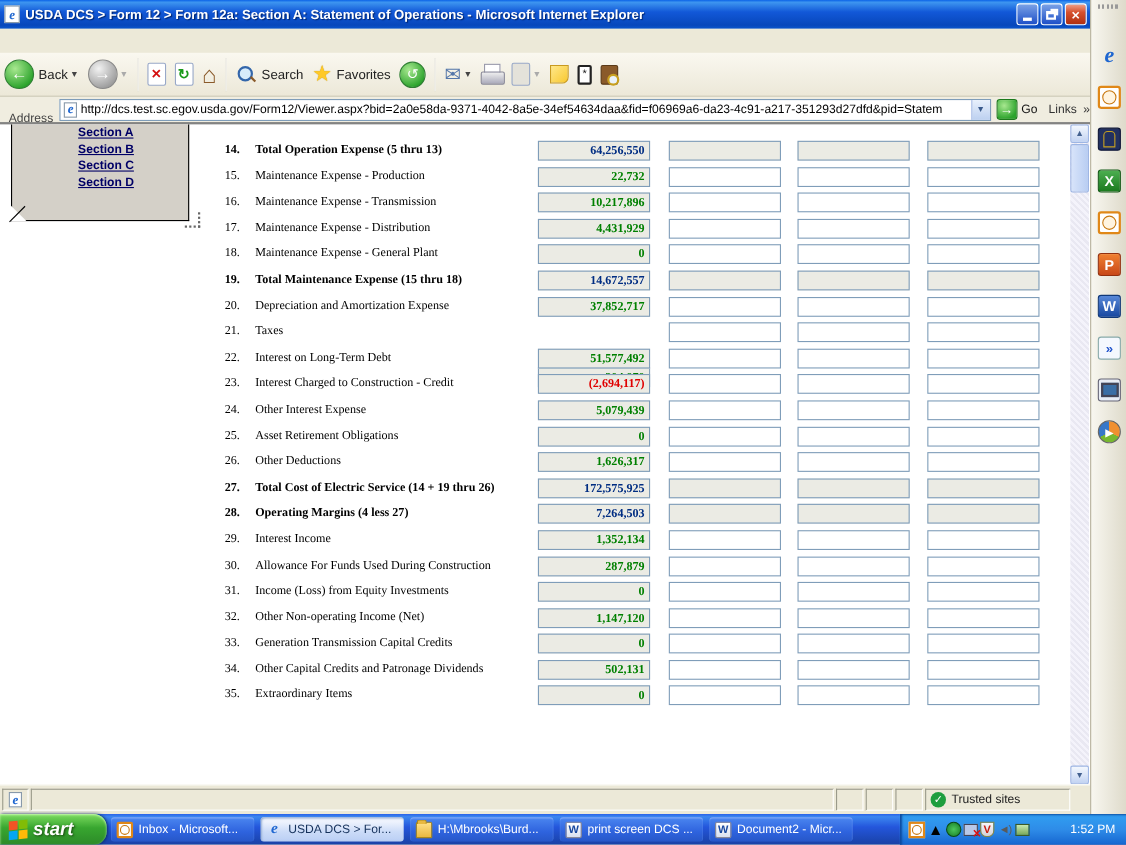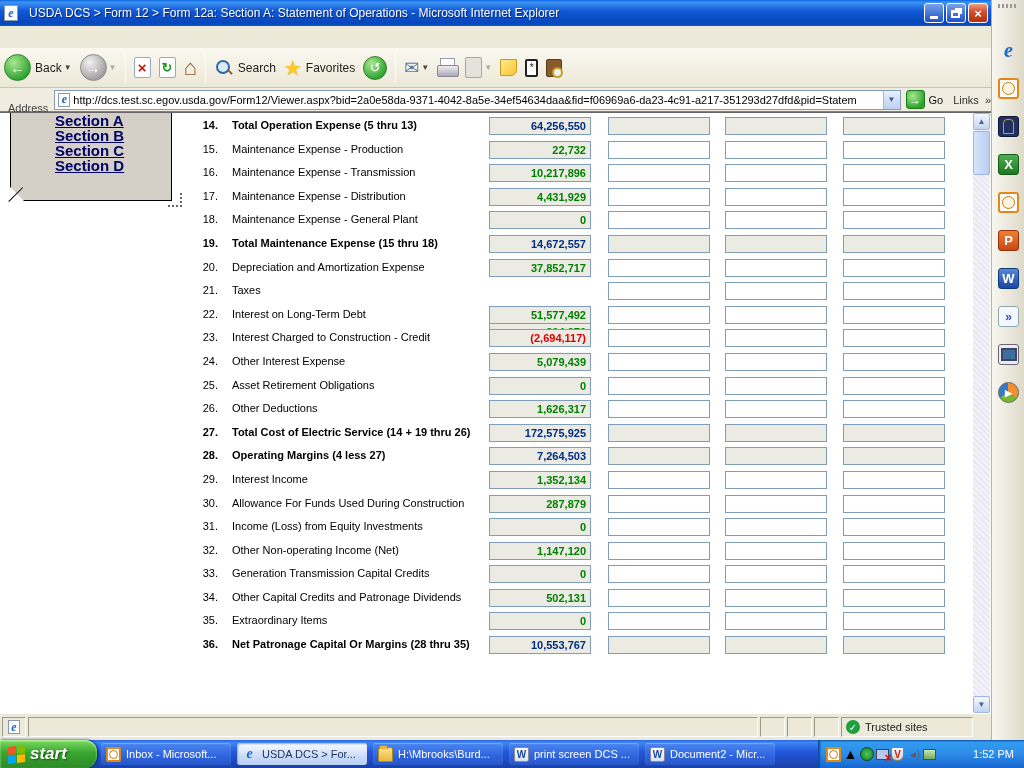--- a/index.html
+++ b/index.html
@@ -6,21 +6,21 @@
   html,body { width:1024px; height:768px; overflow:hidden; background:#ECE9D8;
     font-family:"Liberation Sans", sans-serif; }
   #screen { position:relative; width:1024px; height:768px; }
 
   
   #browser { position:absolute; left:0; top:0; width:991px; height:740px; background:#ECE9D8; }
 
   #titlebar { position:absolute; left:0; top:0; width:991px; height:26px;
     background:linear-gradient(to bottom,#0b63e8 0%,#3d95f0 8%,#1258d8 42%,#0747bb 88%,#0a55cc 100%);
     color:#fff; display:flex; align-items:center; }
-  #title-text { font-size:12px; font-weight:normal; margin-left:11px; white-space:nowrap;
+  #title-text { font-size:12px; font-weight:bold; margin-left:5px; white-space:nowrap;
     text-shadow:1px 1px 1px #00256E; }
   .tb-btns { position:absolute; right:3px; top:3px; display:flex; gap:2px; }
   .tbtn { width:20px; height:20px; border:1px solid #fff; border-radius:3px;
     background:linear-gradient(#7AA1E6,#1E50C8); display:flex; align-items:center; justify-content:center;
     color:#fff; font-size:13px; font-weight:bold; }
   .tbtn.close { background:linear-gradient(#F0A088,#D6502E 40%,#B03010); }
   .glyph-min { width:8px; height:3px; background:#fff; margin-top:9px; }
   .glyph-restore { width:9px; height:8px; border:2px solid #fff; border-top-width:3px;
     box-shadow:3px -3px 0 -1px #fff; margin-left:-2px; margin-top:2px; }
 
@@ -100,26 +100,26 @@
   
   #content { position:absolute; left:0; top:112px; width:991px; height:601px; background:#fff;
     border-top:1px solid #666; overflow:hidden; }
 
   #sidebar-box { position:absolute; left:10px; top:0px; width:162px; height:88px;
     background:#D4D0C8; border:1px solid #000; border-top:none; }
   #sidebar-box .cut { position:absolute; left:-1px; bottom:-1px; width:0; height:0;
     border-left:14px solid #fff; border-top:14px solid transparent; }
   #sidebar-box .cutline { position:absolute; left:-2px; bottom:-2px; width:20px; height:1px;
     background:#000; transform:rotate(-45deg); transform-origin:left bottom; }
-  .sb-link { display:block; margin:1px 0 1px 44px; font-size:15px; font-weight:bold;
+  .sb-link { display:block; margin:1px 0 1px 60px; font-size:11px; font-weight:bold;
     color:#000066; text-decoration:underline; line-height:14px; }
   #sb-grip { position:absolute; left:168px; top:80px; width:14px; height:14px;
     border-right:2px dotted #666; border-bottom:2px dotted #666; }
 
-  #form-rows { position:absolute; left:0; top:2px; width:974px; }
+  #form-rows { position:absolute; left:0; top:13px; width:974px;font-family:Liberation Serif, serif; }
   .frow { position:relative; height:23.6px; font-size:11px; color:#000; }
   .fnum { position:absolute; left:186px; width:32px; text-align:right; top:4px; }
   .flabel { position:absolute; left:232px; top:4px; white-space:nowrap; }
   .frow.total .fnum, .frow.total .flabel { font-weight:bold; }
   .vbox { position:absolute; top:2px; width:102px; height:18px; border:1px solid #7F9DB9;
     font-size:11px; font-weight:bold; line-height:16px; text-align:right; padding-right:4px; }
   .c1 { left:489px; background:#EBEBE4; }
   .c2 { left:608px; } .c3 { left:725px; } .c4 { left:843px; }
   .vbox.ed { background:#fff; } .vbox.ro { background:#EBEBE4; }
 
@@ -486,28 +486,20 @@
             <div class="vbox c4 ed"></div>
           </div>
           <div class="frow">
             <span class="fnum">35.</span>
             <span class="flabel">Extraordinary Items</span>
             <div class="vbox c1" style="color: rgb(0, 128, 0);">0</div>
             <div class="vbox c2 ed"></div>
             <div class="vbox c3 ed"></div>
             <div class="vbox c4 ed"></div>
           </div>
-          <div class="frow total">
-            <span class="fnum">36.</span>
-            <span class="flabel">Net Patronage Capital Or Margins (28 thru 35)</span>
-            <div class="vbox c1" style="color: rgb(0, 45, 130);">10,553,767</div>
-            <div class="vbox c2 ro"></div>
-            <div class="vbox c3 ro"></div>
-            <div class="vbox c4 ro"></div>
-          </div>
         </div>
 
       <div id="vscroll">
         <div class="sc-btn" id="sc-up">▲</div>
         <div id="sc-thumb"></div>
         <div class="sc-btn" id="sc-down">▼</div>
       </div>
     </div>
 
     <div id="statusbar">

